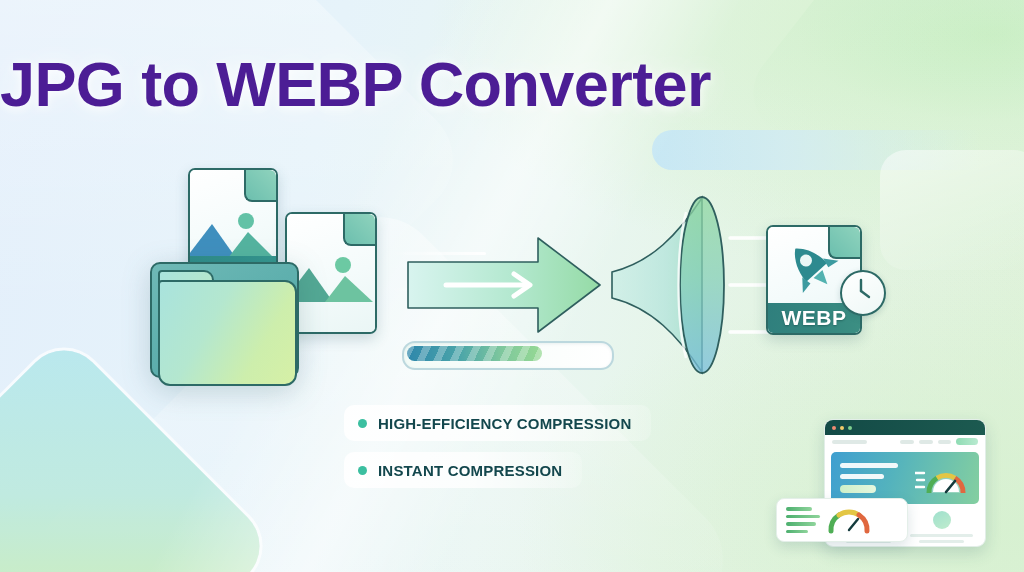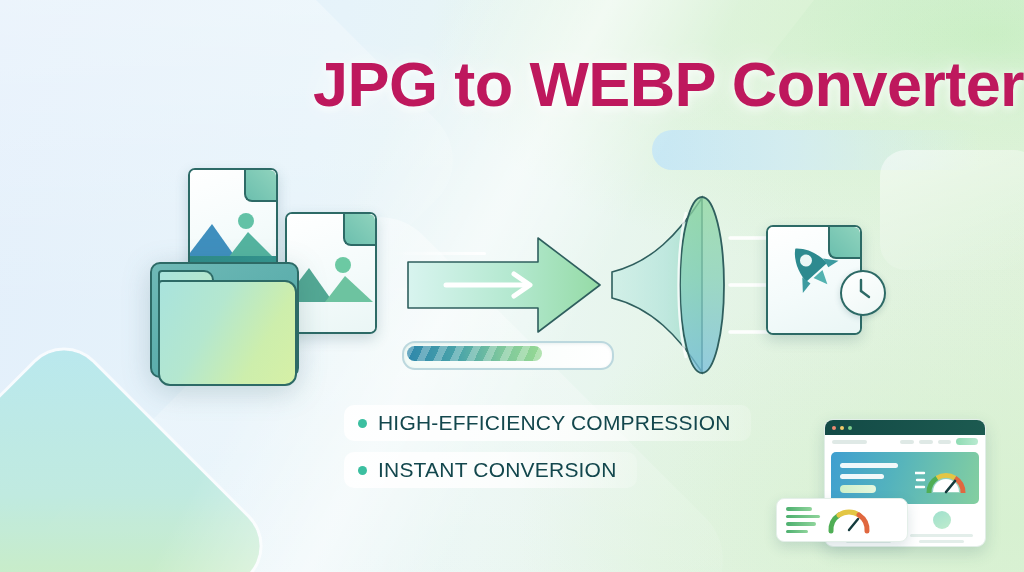--- a/index.html
+++ b/index.html
@@ -53,23 +53,23 @@
     background:linear-gradient(160deg,rgba(255,255,255,.5),rgba(255,255,255,0));
   }
   .deco-rt{
     right:-60px;top:-40px;width:300px;height:260px;border-radius:44px;
     transform:rotate(38deg);
     background:linear-gradient(150deg,rgba(197,235,196,.55),rgba(214,241,214,0) 68%);
   }
 
   
   .title{
-    position:absolute;left:0;right:0;top:48px;text-align:right;
+    position:absolute;left:0;right:0;top:48px;text-align:left;
     font-size:63px;font-weight:bold;letter-spacing:-.6px;
-    color:#be185d;
+    color:#4c1d95;
     text-shadow:0 2px 10px rgba(255,255,255,.85), 0 0 28px rgba(255,255,255,.7);
     white-space:nowrap;
   }
 
   
   .filegroup{position:absolute;left:140px;top:160px;width:250px;height:225px;}
   .card{
     position:absolute;border:2px solid #2d6a66;border-radius:7px;
     overflow:hidden;box-shadow:0 5px 14px rgba(40,90,100,.20);
   }
@@ -158,21 +158,21 @@
   
   .features{position:absolute;left:344px;top:405px;}
   .pill{
     display:flex;align-items:center;gap:11px;
     height:36px;margin-bottom:11px;padding:0 20px 0 14px;
     border-radius:10px;width:max-content;
     background:linear-gradient(90deg,rgba(255,255,255,.92) 0%,rgba(255,255,255,.80) 55%,rgba(255,255,255,.18) 100%);
   }
   .dot{width:9px;height:9px;border-radius:50%;background:#3bbfa0;flex:none;}
   .pill span.lbl{
-    font-size:21px;font-weight:normal;color:#13474d;letter-spacing:.2px;white-space:nowrap;
+    font-size:15px;font-weight:bold;color:#13474d;letter-spacing:.2px;white-space:nowrap;
   }
 
   
   .browser{
     position:absolute;left:824px;top:419px;width:160px;height:126px;
     border-radius:9px;overflow:hidden;background:#fff;
     box-shadow:0 6px 16px rgba(40,90,100,.18);
     border:1px solid #e2eee8;
   }
   .browser-bar{
@@ -304,36 +304,37 @@
     <div class="fold"></div>
     <svg width="92" height="76" viewBox="0 0 92 76" style="position:absolute;left:0;top:4px;">
       <g transform="translate(18,10) rotate(-42 24 24)">
         <path d="M24 2 C34 10 38 24 38 34 L10 34 C10 24 14 10 24 2 Z" fill="#2d8a8f"></path>
         <circle cx="24" cy="18" r="6" fill="#eaf7f6"></circle>
         <path d="M10 28 L0 40 L12 38 Z" fill="#3d9ba0"></path>
         <path d="M38 28 L48 40 L36 38 Z" fill="#3d9ba0"></path>
         <path d="M18 36 L24 50 L30 36 Z" fill="#53b2b0"></path>
       </g>
     </svg>
+    <div class="band">WEBP</div>
   </div>
   <div class="clock">
     <svg width="38" height="38" viewBox="0 0 38 38">
       <line x1="19" y1="19" x2="19" y2="8" stroke="#2d6a66" stroke-width="2.4" stroke-linecap="round"></line>
       <line x1="19" y1="19" x2="27" y2="25" stroke="#2d6a66" stroke-width="2.4" stroke-linecap="round"></line>
     </svg>
   </div>
 
   <div class="features">
     <div class="pill">
       <span class="dot"></span>
       <span class="lbl">HIGH-EFFICIENCY COMPRESSION</span>
     </div>
     <div class="pill">
       <span class="dot"></span>
-      <span class="lbl">INSTANT CONVERSION</span>
+      <span class="lbl">INSTANT COMPRESSION</span>
     </div>
   </div>
 
   <div class="browser">
     <div class="browser-bar">
       <span class="tl" style="background:#f08b72;"></span>
       <span class="tl" style="background:#f2cc6a;"></span>
       <span class="tl" style="background:#7fcf8e;"></span>
     </div>
     <div class="browser-nav">

